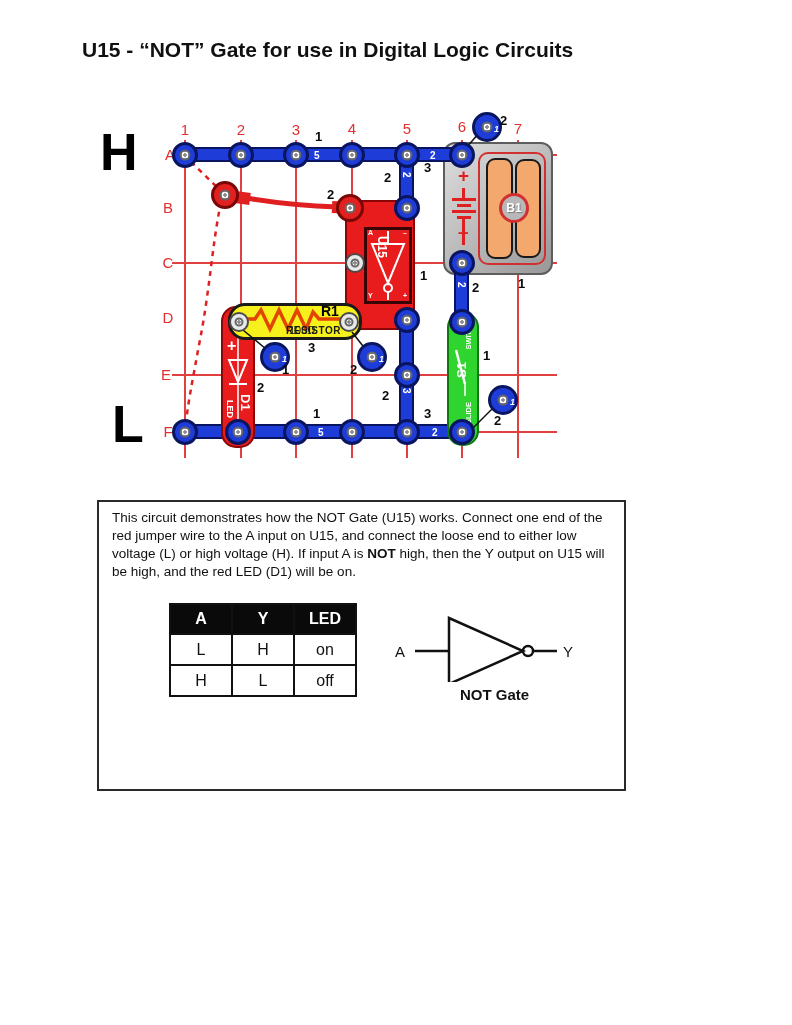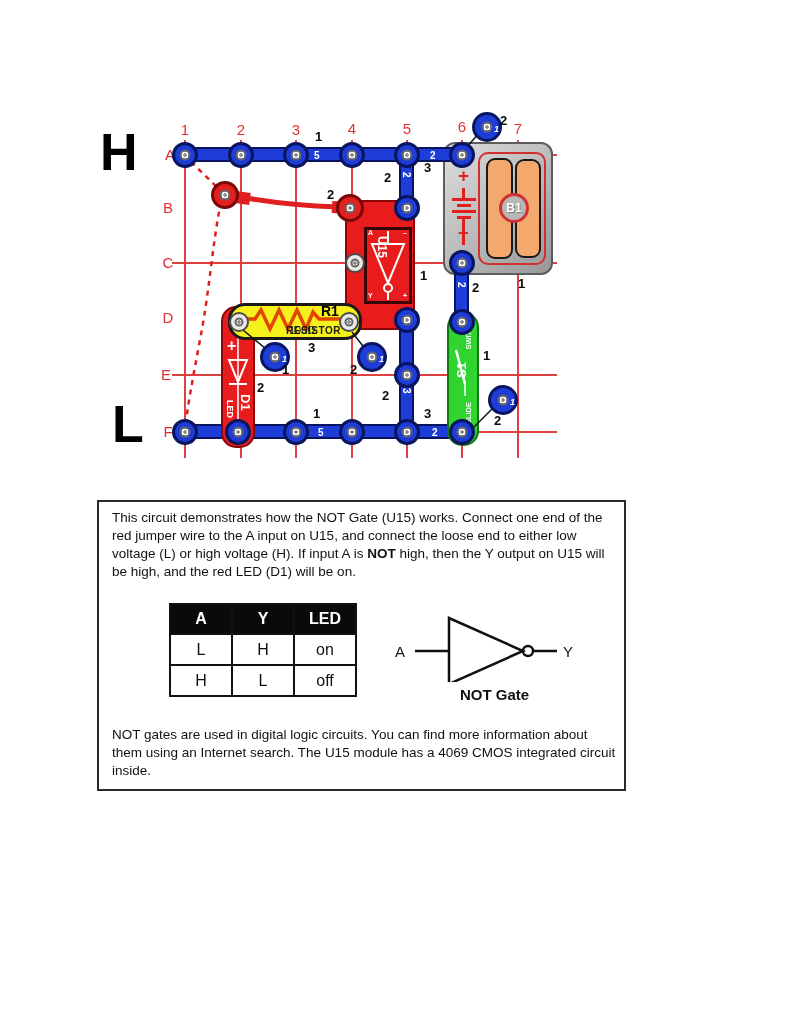--- a/index.html
+++ b/index.html
@@ -75,20 +75,21 @@
   #truth td{border:2.5px solid #111;font-size:16px;color:#111;height:27px;text-align:center;}
   .gatelab{position:absolute;font-size:15px;color:#111;}
   .gatecap{position:absolute;font-size:15px;font-weight:bold;color:#111;margin-left:10px;}
   svg{display:block;}
 </style>
 </head>
 <body>
 
 <div id="page">
 
+  <div class="title">U15 - “NOT” Gate for use in Digital Logic Circuits</div>
 
   <div>
 
     <div class="gv" style="left:184px"></div>
     <div class="gv" style="left:240px"></div>
     <div class="gv" style="left:295px"></div>
     <div class="gv" style="left:351px"></div>
     <div class="gv" style="left:406px"></div>
     <div class="gv" style="left:461px"></div>
     <div class="gv" style="left:517px"></div>
@@ -282,16 +283,15 @@
     <svg style="position:absolute;left:306px;top:100px" width="160" height="80" viewBox="0 0 160 80">
       <line x1="10" y1="49" x2="44" y2="49" stroke="#111" stroke-width="2.5"></line>
       <polygon points="44,16 44,82 118,49" fill="none" stroke="#111" stroke-width="2.5"></polygon>
       <circle cx="123" cy="49" r="5" fill="none" stroke="#111" stroke-width="2.5"></circle>
       <line x1="128" y1="49" x2="152" y2="49" stroke="#111" stroke-width="2.5"></line>
     </svg>
     <span class="gatelab" style="left:296px;top:141px">A</span>
     <span class="gatelab" style="left:464px;top:141px">Y</span>
     <span class="gatecap" style="left:351px;top:184px">NOT Gate</span>
 
-    <p style="left:13px;top:224px;width:508px">NOT gates are used in digital logic circuits. You can find more information about them using an Internet search. The U15 module has a 4069 CMOS integrated circuit inside.</p>
   </div>
 
 </div>
 
 </body></html>

